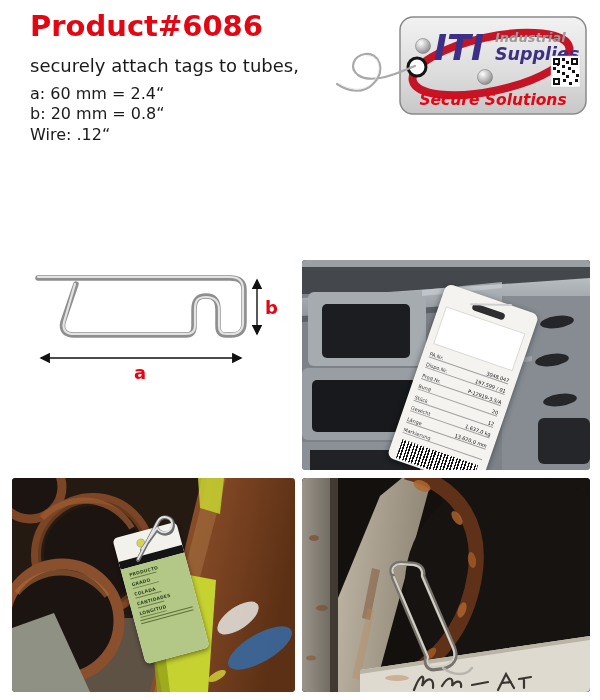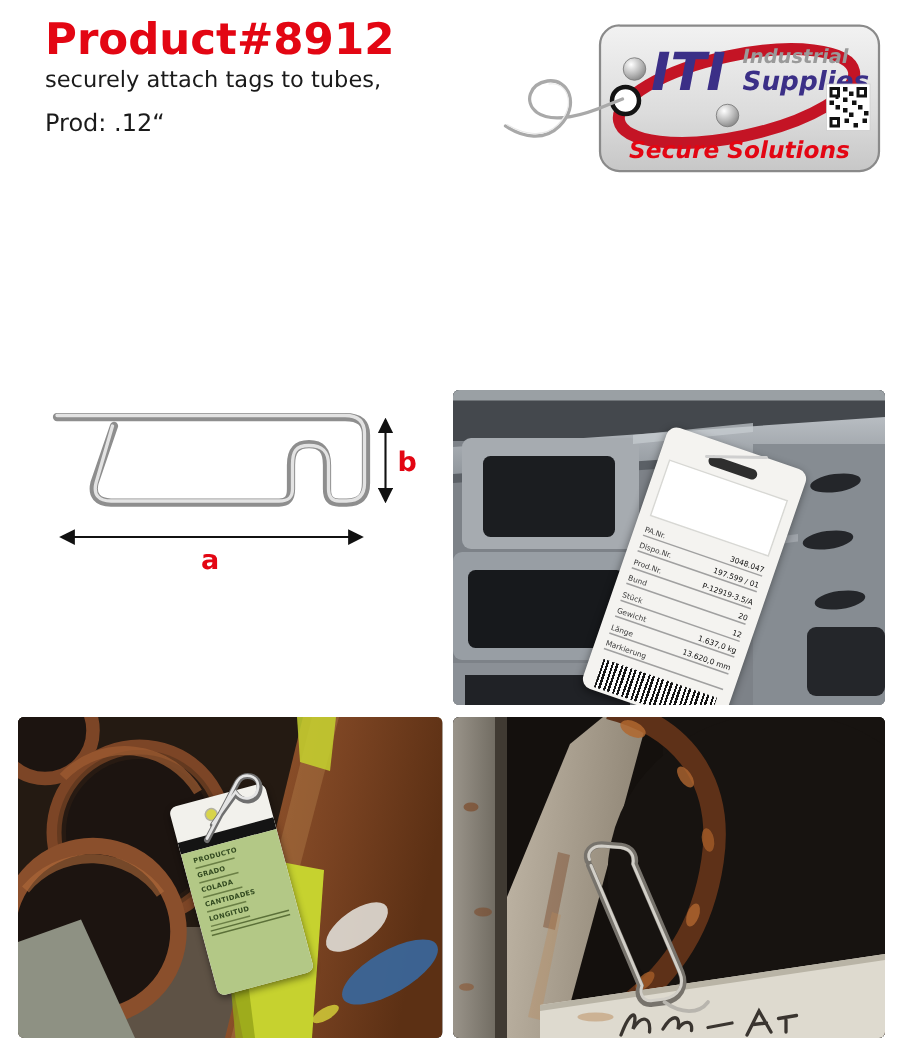--- a/index.html
+++ b/index.html
@@ -2,21 +2,21 @@
 <html><head>
 <meta charset="utf-8">
 <style>
   html,body{margin:0;padding:0;background:#ffffff;}
   body{width:600px;height:700px;position:relative;overflow:hidden;
        font-family:"DejaVu Sans","Liberation Sans",sans-serif;color:#161616;}
 
   
   .header-text{position:absolute;left:30px;top:10px;width:350px;}
   .title{font-size:29px;font-weight:bold;color:#e30613;line-height:32px;white-space:nowrap;}
-  .subtitle{margin-top:0;font-size:15px;line-height:23.5px;color:#1a1a1a;white-space:nowrap;}
+  .subtitle{margin-top:12px;font-size:18px;line-height:23.5px;color:#1a1a1a;white-space:nowrap;}
   .specs{margin-top:6px;font-size:16px;line-height:20.5px;color:#1a1a1a;}
   .specs div{white-space:nowrap;}
 
   
   .logo{position:absolute;left:335px;top:4px;width:258px;height:112px;}
 
   
   .diagram{position:absolute;left:28px;top:258px;width:250px;height:125px;}
 
   
@@ -52,26 +52,28 @@
   .tag2-label{font-size:4.5px;line-height:5px;font-weight:bold;color:#31491f;letter-spacing:.2px;}
   .tag2-line{width:45%;height:1px;background:#6a7f45;margin-top:1.5px;}
   .tag2-fine{height:1px;background:#5b7038;margin:2px 6px 0;}
 
   .photo-overlay{position:absolute;z-index:5;}
 </style>
 </head>
 <body>
 
 <div class="header-text">
-  <div class="title">Product#8912</div>
+  <div class="title">Product#6086</div>
   <div class="subtitle">
     <div>securely attach tags to tubes,</div>
   </div>
   <div class="specs">
-    <div>Prod: .12“</div>
+    <div>a: 60 mm = 2.4“</div>
+    <div>b: 20 mm = 0.8“</div>
+    <div>Wire: .12“</div>
   </div>
 </div>
 
 <svg class="logo" viewBox="0 0 258 112">
   <defs>
     <linearGradient id="tagbg" x1="0" y1="0" x2="0" y2="1">
       <stop offset="0" stop-color="#f2f2f2"></stop>
         <stop offset="0.6" stop-color="#dcdcdc"></stop>
         <stop offset="1" stop-color="#c7c7c7"></stop>
     </linearGradient>

